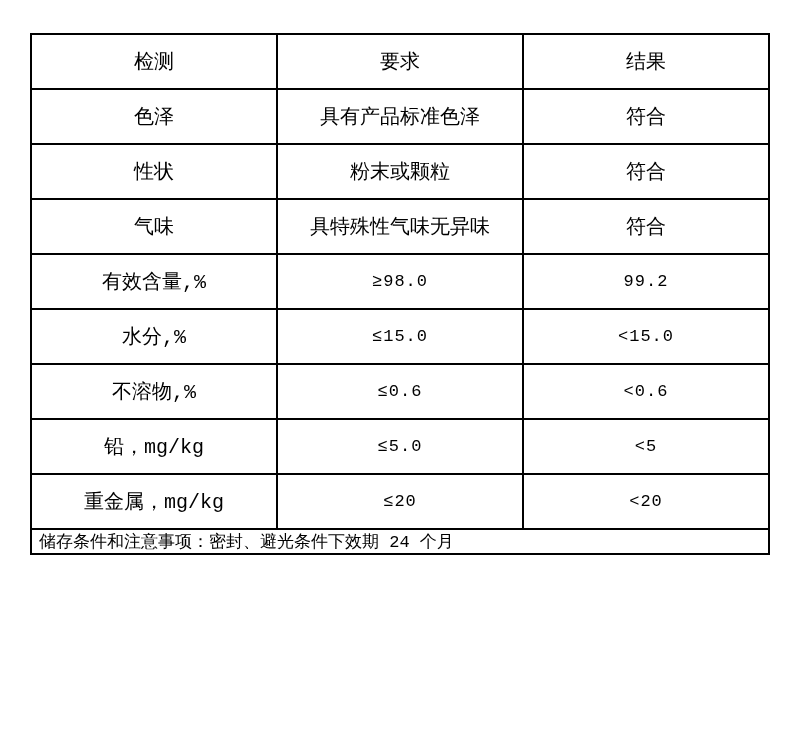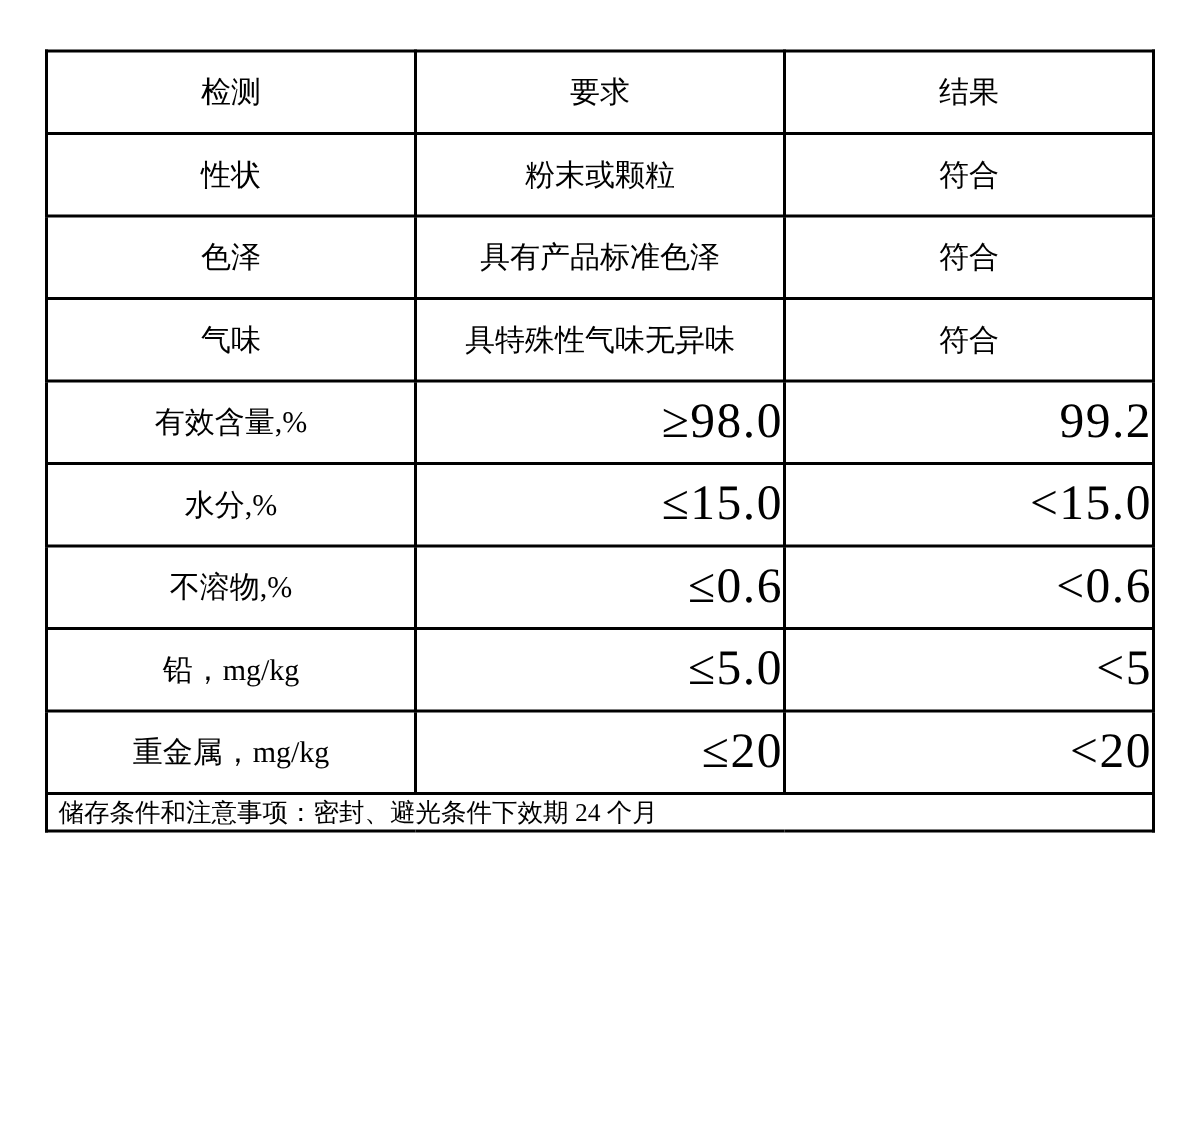--- a/index.html
+++ b/index.html
@@ -26,25 +26,24 @@
   .qc-table td {
     border: 2px solid #000000;
     text-align: center;
     vertical-align: middle;
     font-weight: normal;
     font-size: 20px;
     padding: 0;
     overflow: hidden;
     white-space: nowrap;
   }
-  .qc-table tr { height: 55px; }
+  .qc-table tr { height: 55px; font-family: Liberation Mono, monospace; }
   .qc-table td.num {
-    font-size: 33px;
+    font-size: 17px;
     letter-spacing: 1px;
-    text-align: right;
   }
   .qc-table tr.footer-row { height: 17px; }
   .qc-table td.footer-cell {
     text-align: left;
     font-size: 17px;
     padding-left: 7px;
   }
 </style>
 </head>
 <body>
@@ -58,27 +57,27 @@
       </colgroup>
     <thead>
       <tr>
         <th>检测</th>
         <th>要求</th>
         <th>结果</th>
       </tr>
     </thead>
     <tbody>
       <tr>
-        <td>性状</td>
-        <td>粉末或颗粒</td>
+        <td>色泽</td>
+        <td>具有产品标准色泽</td>
         <td>符合</td>
       </tr>
       <tr>
-        <td>色泽</td>
-        <td>具有产品标准色泽</td>
+        <td>性状</td>
+        <td>粉末或颗粒</td>
         <td>符合</td>
       </tr>
       <tr>
         <td>气味</td>
         <td>具特殊性气味无异味</td>
         <td>符合</td>
       </tr>
       <tr>
         <td>有效含量,%</td>
         <td class="num">≥98.0</td>

